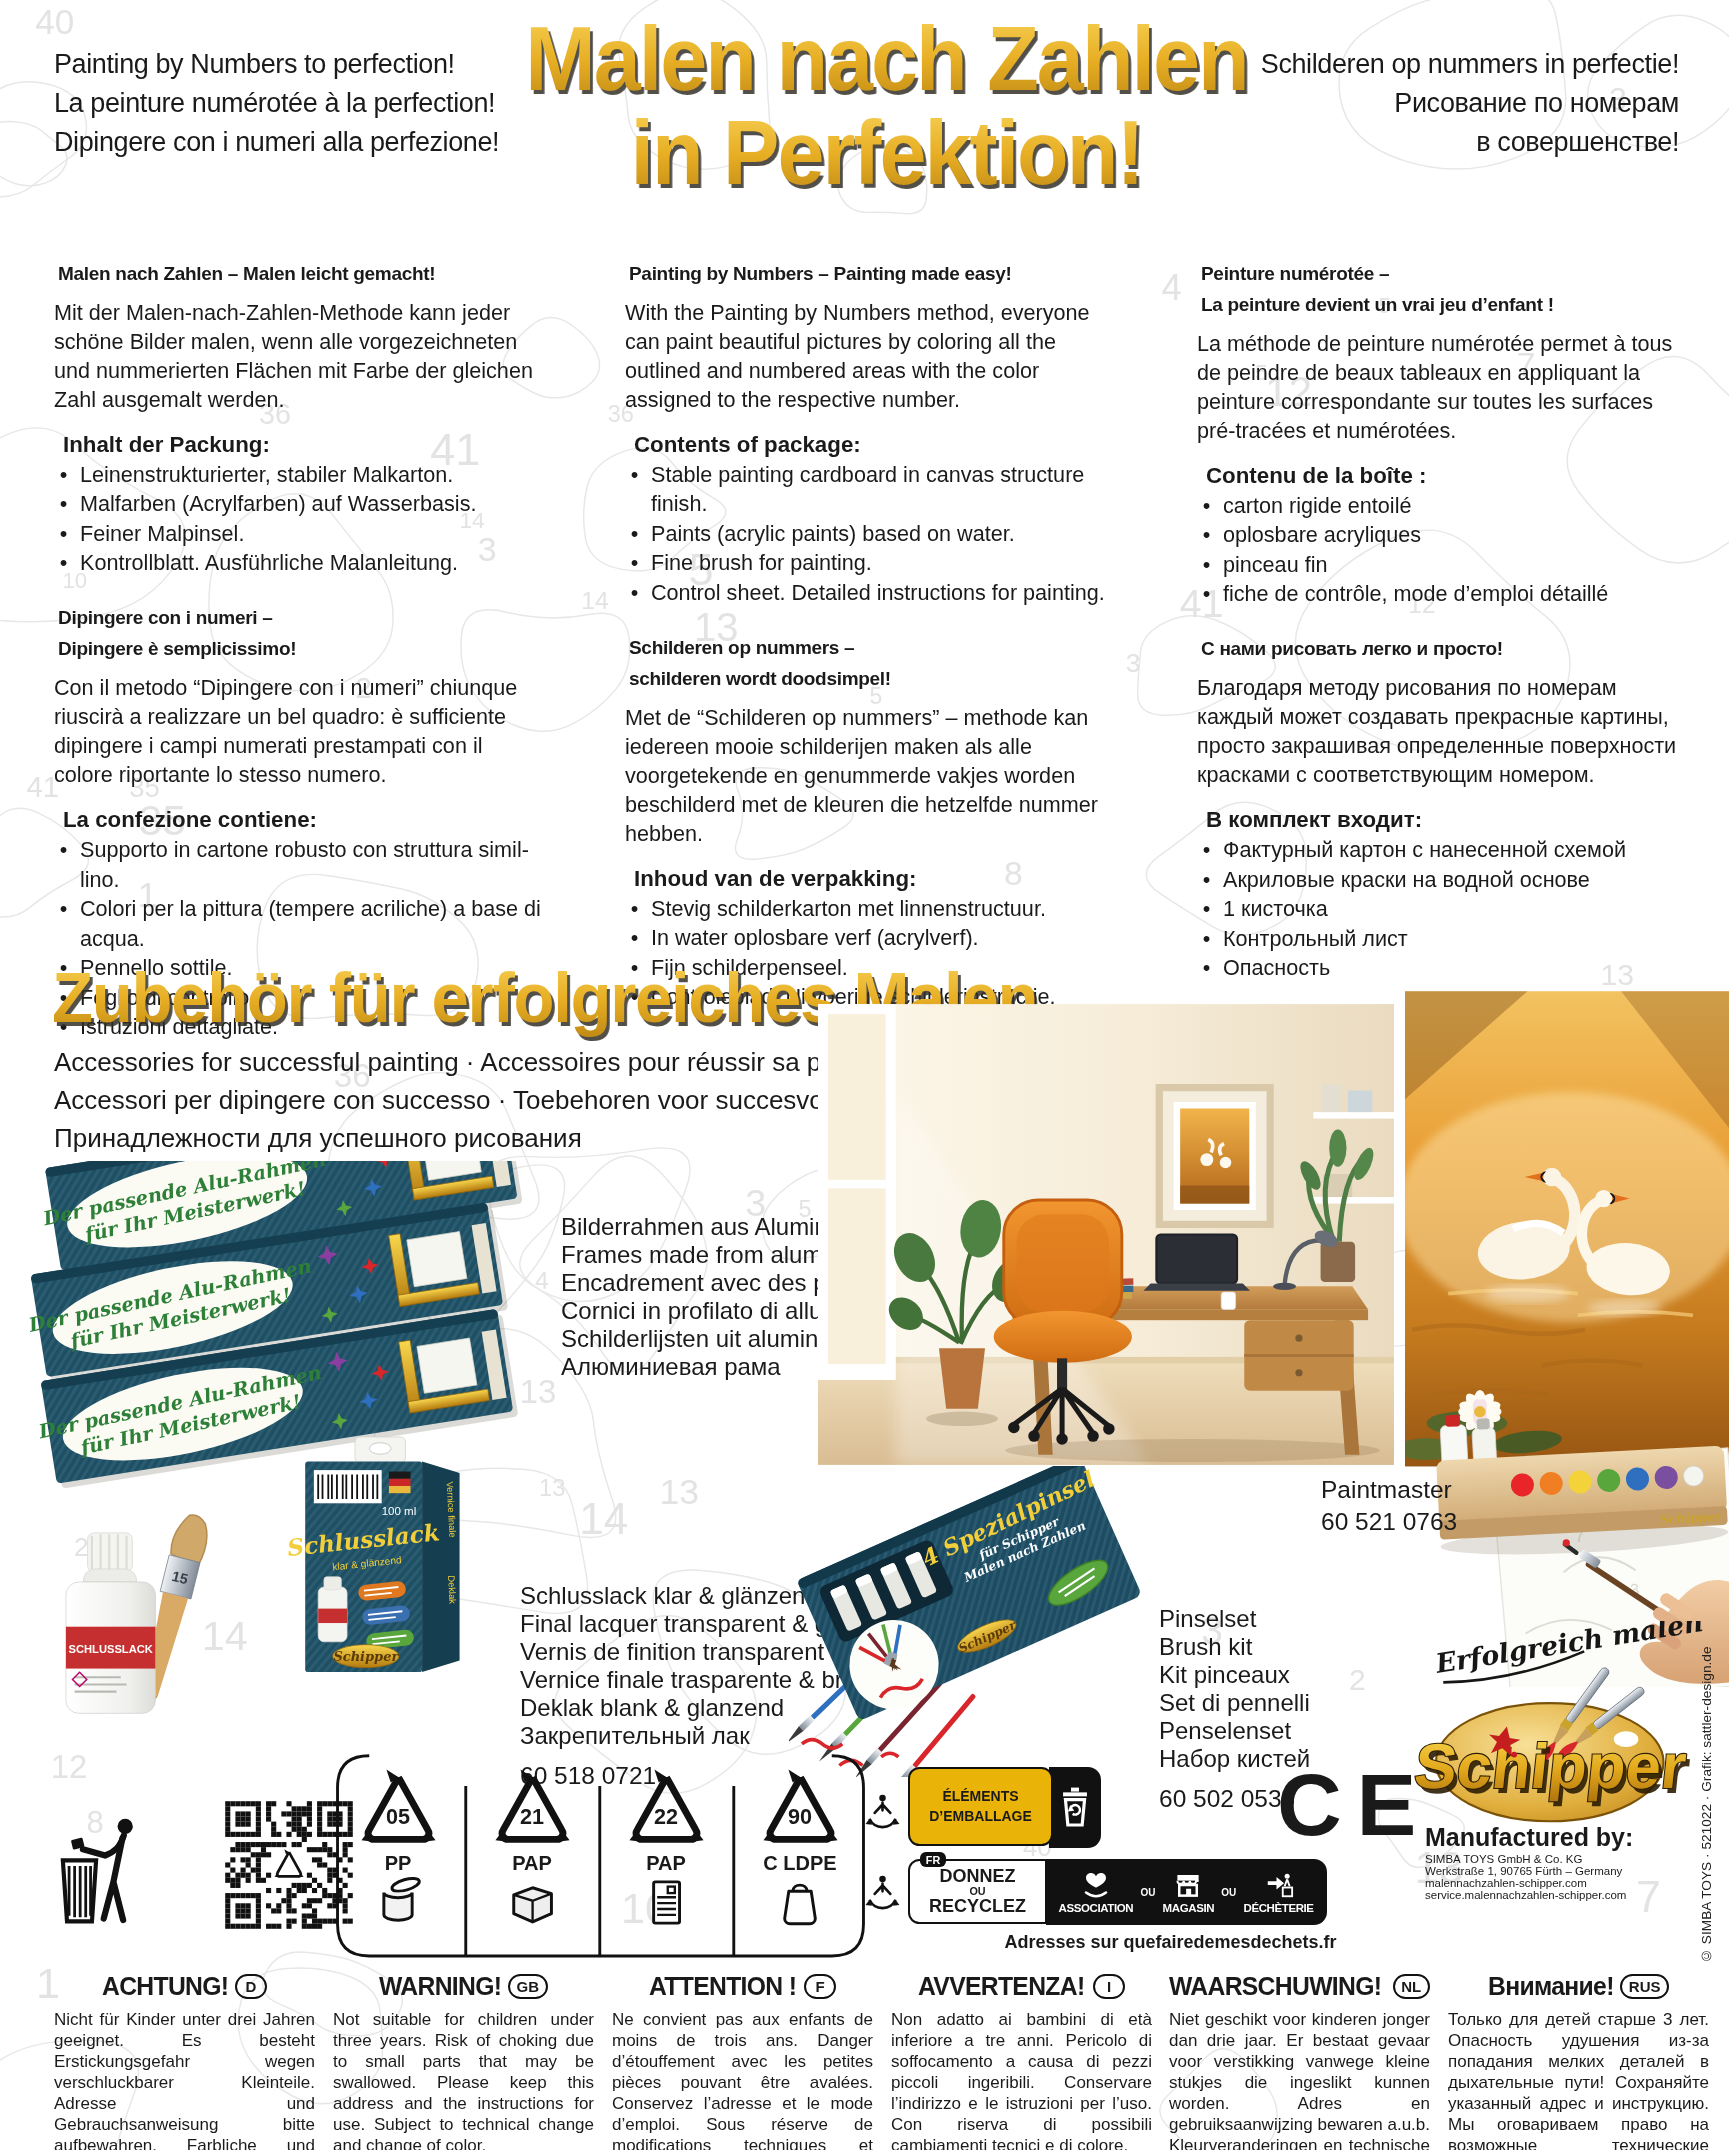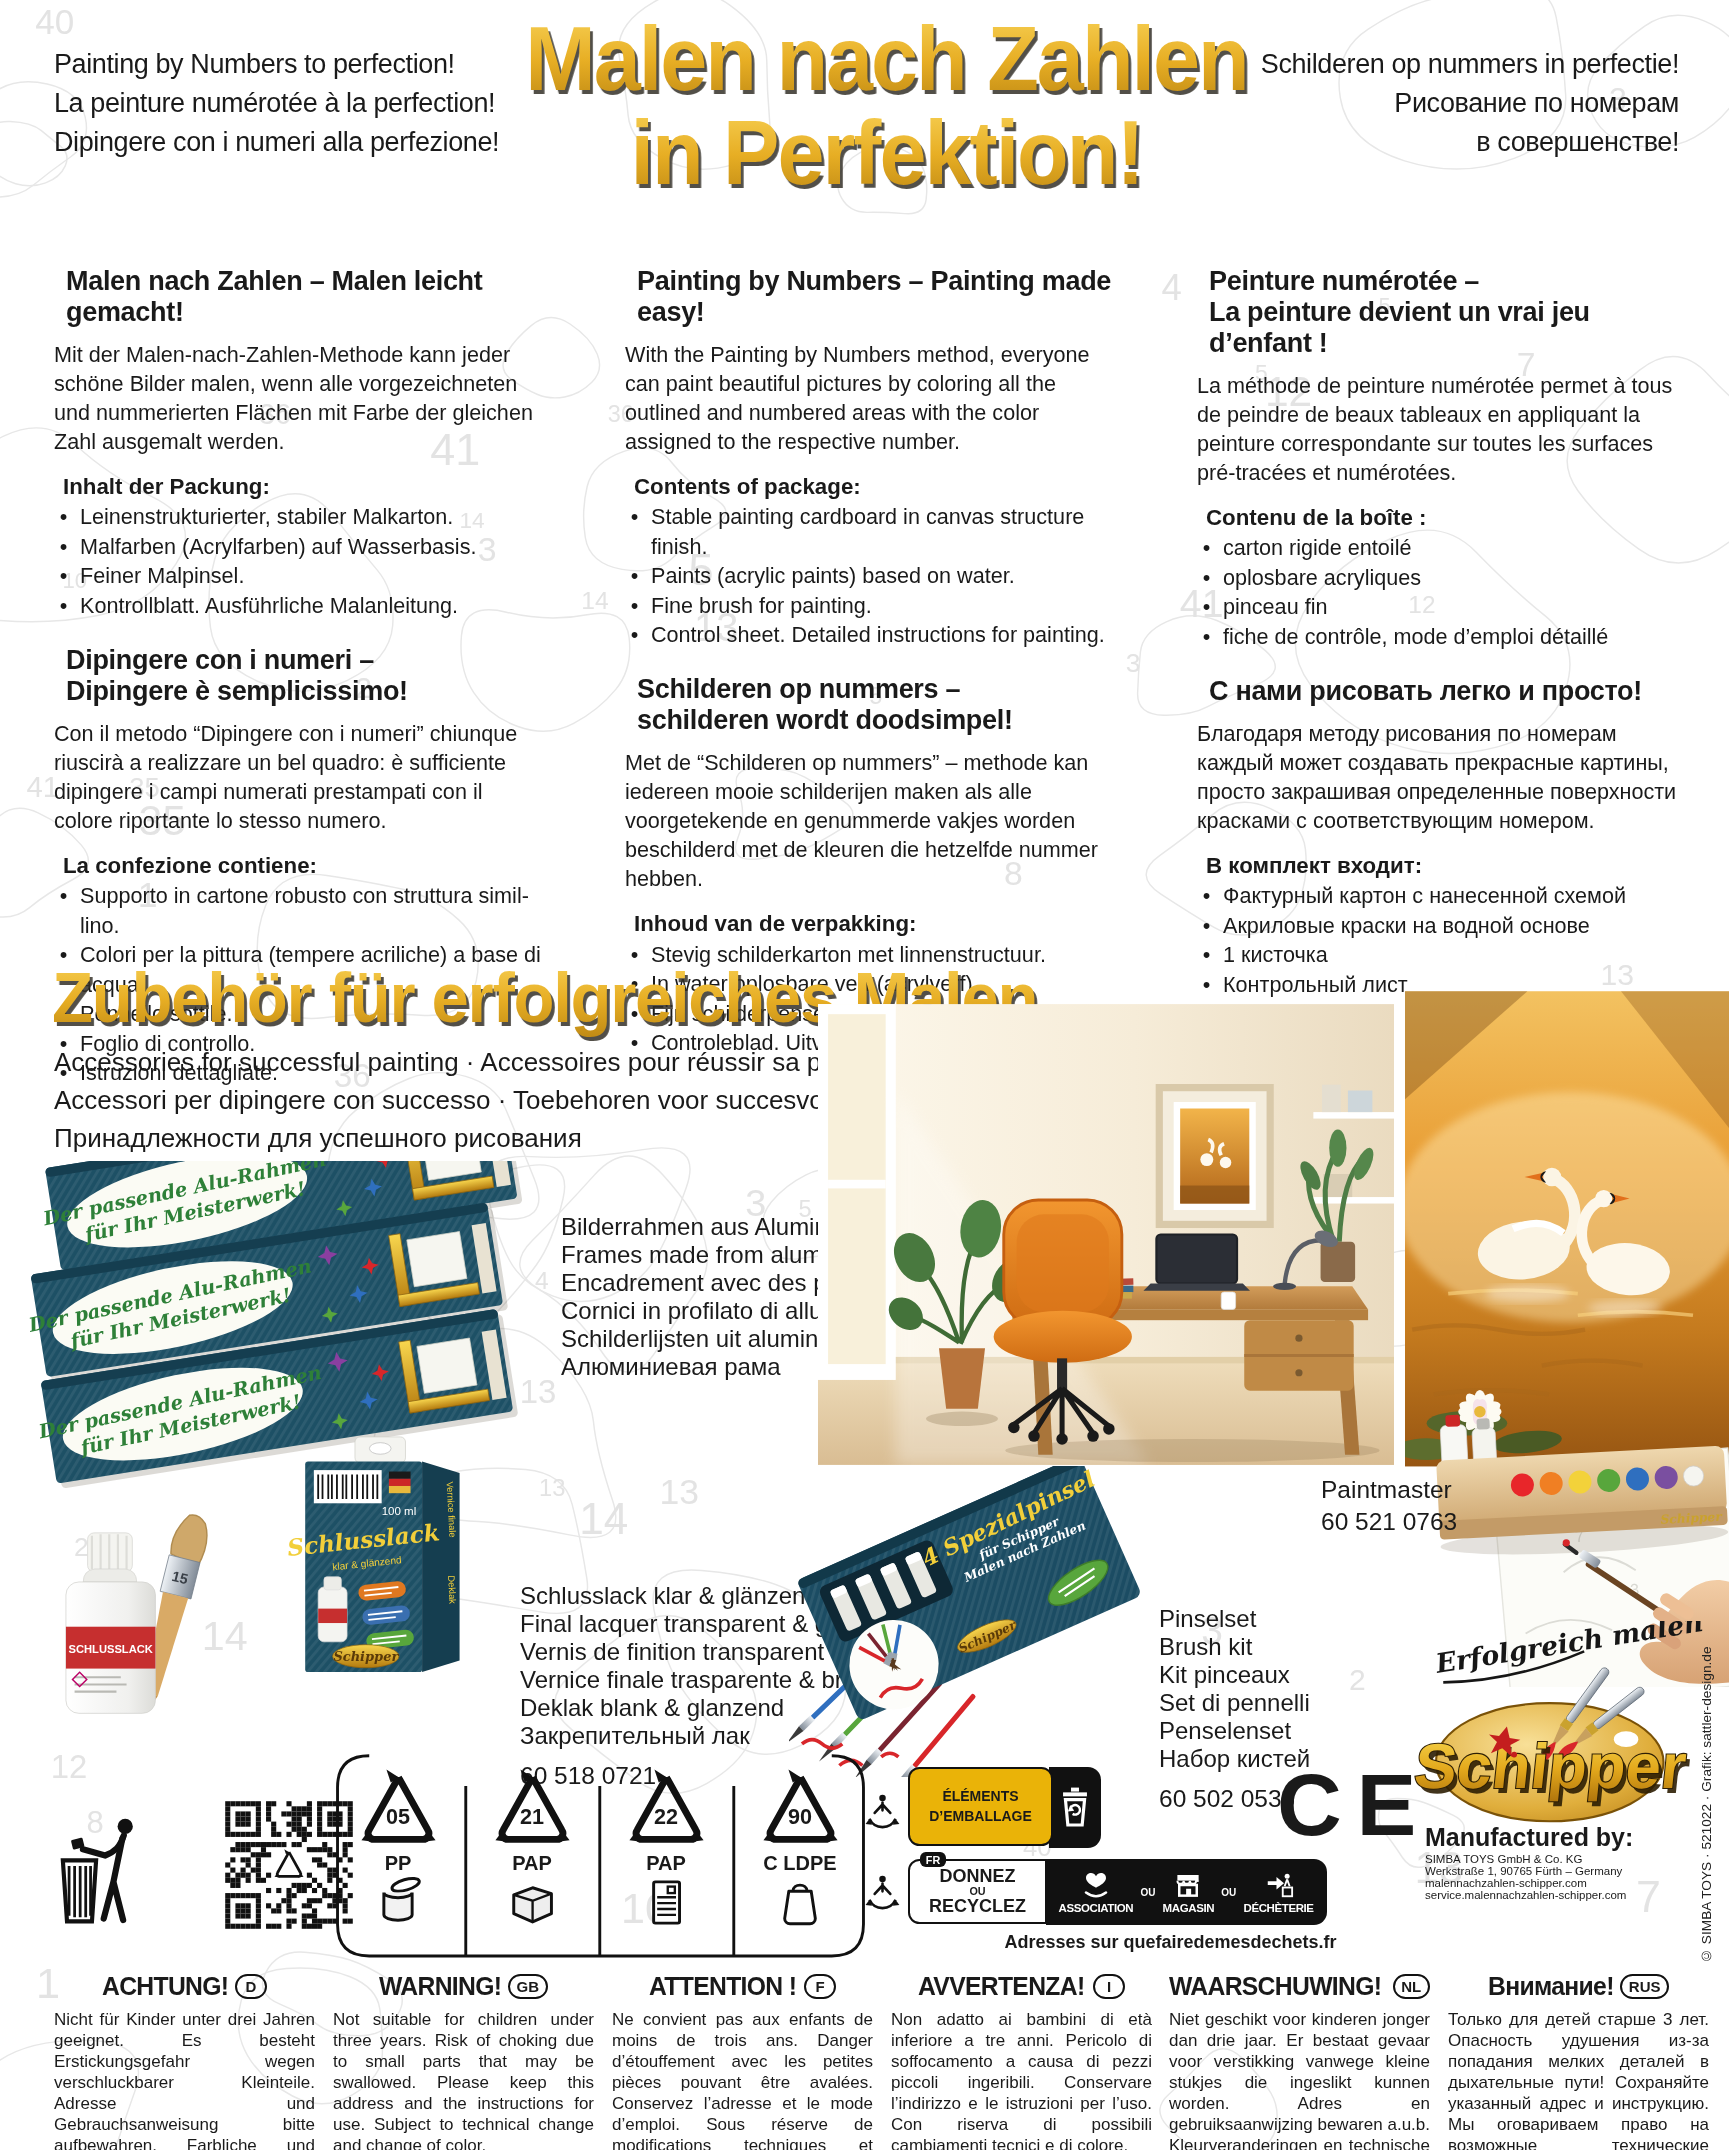--- a/index.html
+++ b/index.html
@@ -11,21 +11,21 @@
   .gold{background:linear-gradient(180deg,#f7d054 0%,#e7ae24 52%,#c08а14 100%);
         background:linear-gradient(180deg,#f7d054 0%,#e7ae24 52%,#c08a14 100%);
         -webkit-background-clip:text;background-clip:text;color:transparent;
         filter:drop-shadow(3.6px 4.3px 0 rgba(52,48,40,.85));}
   .hdr-side{font-size:27px;line-height:39px;font-weight:500;letter-spacing:-0.4px;}
   #hdr-title{width:793px;text-align:center;}
   #hdr-title .tl{font-size:91px;line-height:94px;font-weight:700;letter-spacing:-2.2px;
                  transform:scaleX(.93);transform-origin:center;}
   
   .icol{position:absolute;top:254px;}
-  .iblock h3{margin:12px;font-size:27px;line-height:31px;font-weight:700;white-space:pre-line;letter-spacing:-0.3px;}
+  .iblock h3{margin:4px;font-size:19px;line-height:31px;font-weight:700;white-space:pre-line;letter-spacing:-0.3px;}
   .iblock p{margin:8.6px 0 0 0;font-size:21.6px;line-height:29px;white-space:normal;}
   .iblock h4{margin:16px 0 0 9px;font-size:22.3px;line-height:29px;font-weight:700;}
   .iblock ul{margin:1.4px 0 0 0;padding:0;list-style:none;}
   .iblock li{position:relative;font-size:21.6px;line-height:29.5px;padding-left:26px;}
   .iblock li::before{content:"•";position:absolute;left:5.8px;}
   .iblock + .iblock{margin-top:24.5px;}
   
   #acc-title{font-size:70px;font-weight:700;letter-spacing:-1.4px;transform:scaleX(.96);transform-origin:left;}
   #acc-sub div{font-size:26px;line-height:38px;font-weight:500;}
   .prod-lines div{font-size:24px;line-height:28px;}

